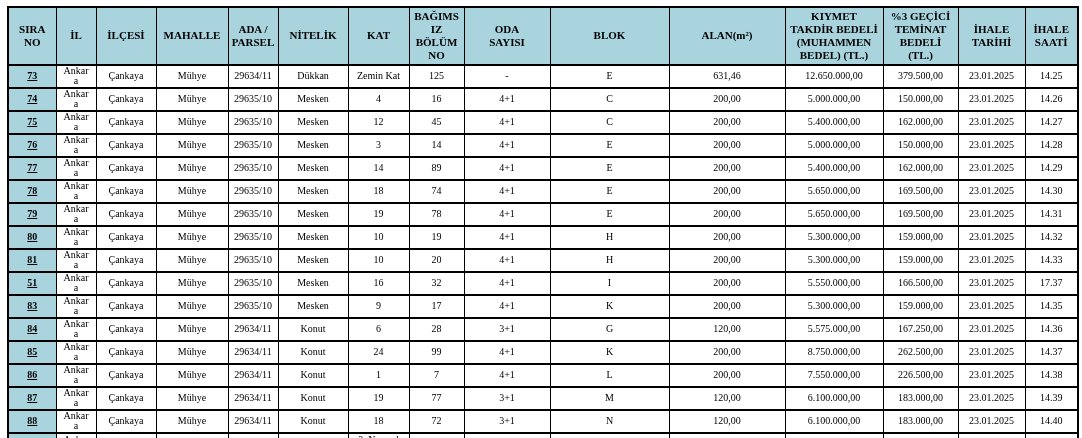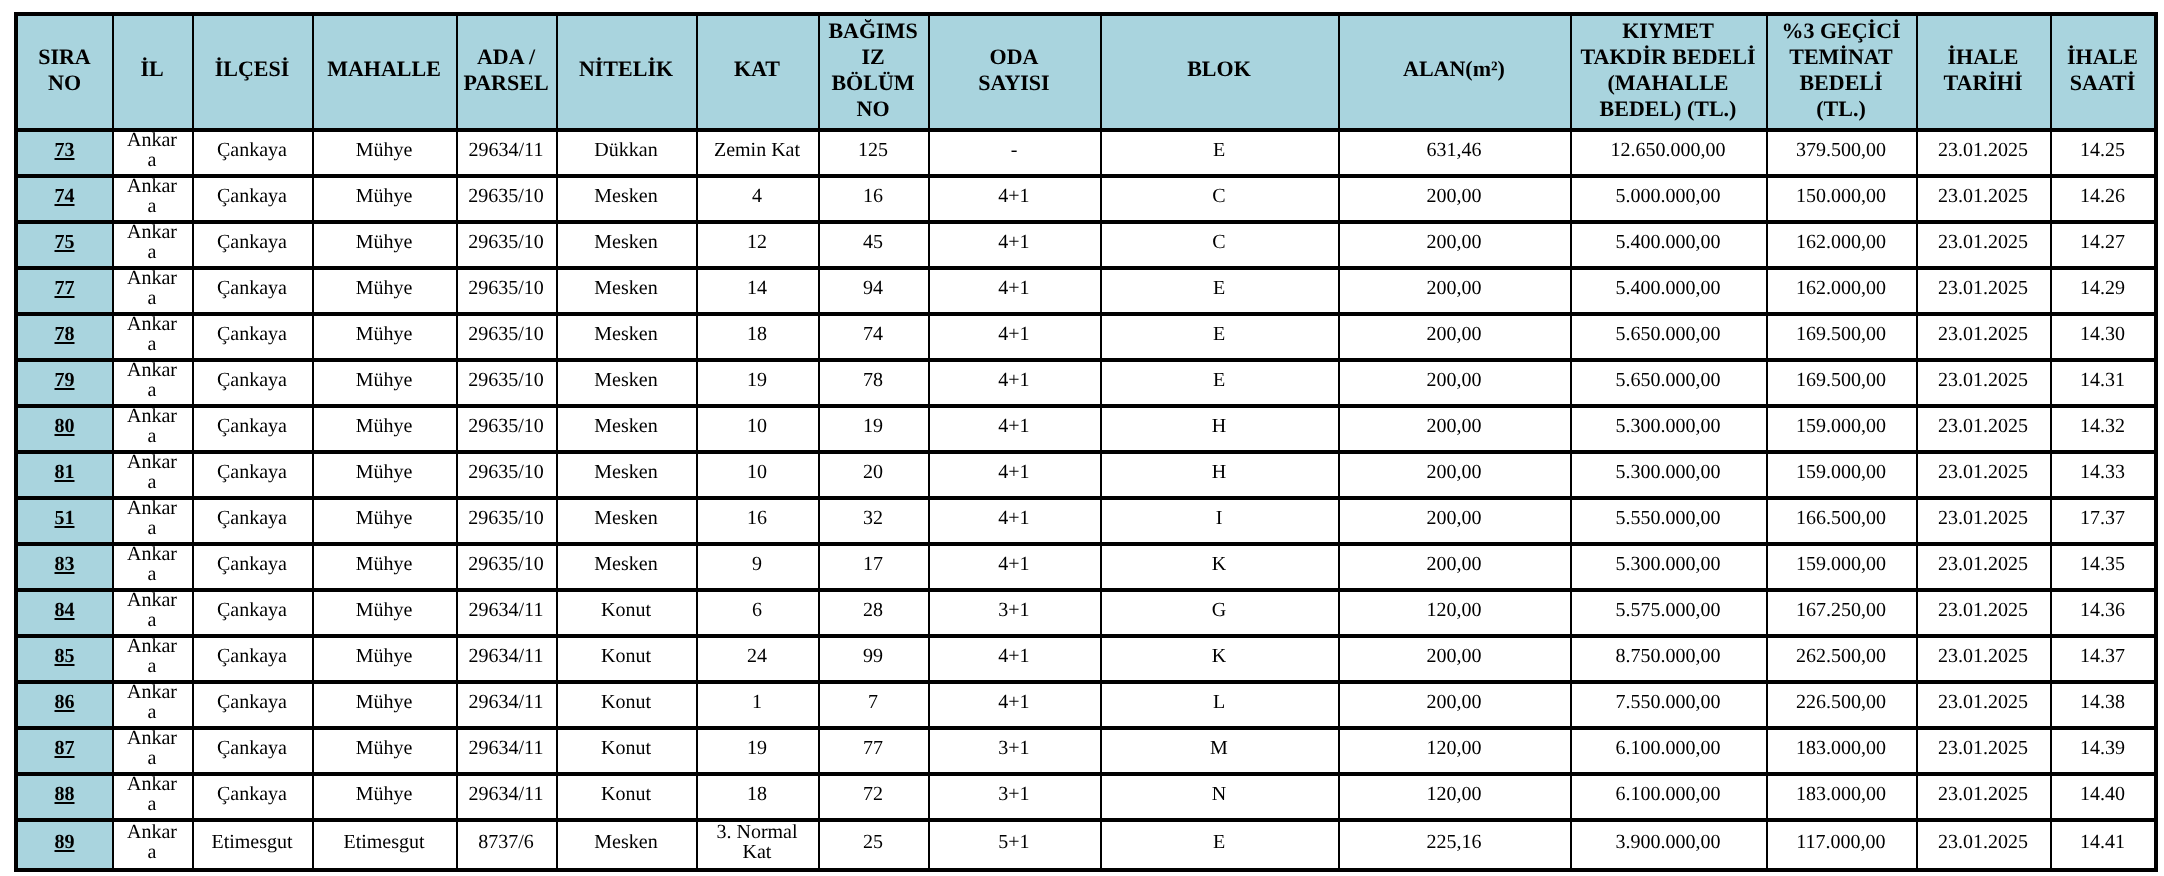--- a/index.html
+++ b/index.html
@@ -86,21 +86,21 @@
           <th class="c-il">İL</th>
           <th class="c-ilcesi">İLÇESİ</th>
           <th class="c-mahalle">MAHALLE</th>
           <th class="c-ada_parsel">ADA / PARSEL</th>
           <th class="c-nitelik">NİTELİK</th>
           <th class="c-kat">KAT</th>
           <th class="c-bagimsiz_bolum_no">BAĞIMSIZ BÖLÜM NO</th>
           <th class="c-oda_sayisi">ODA SAYISI</th>
           <th class="c-blok">BLOK</th>
           <th class="c-alan_m2">ALAN(m²)</th>
-          <th class="c-kiymet_takdir_bedeli">KIYMET TAKDİR BEDELİ (MAHALLE BEDEL) (TL.)</th>
+          <th class="c-kiymet_takdir_bedeli">KIYMET TAKDİR BEDELİ (MUHAMMEN BEDEL) (TL.)</th>
           <th class="c-gecici_teminat_bedeli">%3 GEÇİCİ TEMİNAT BEDELİ (TL.)</th>
           <th class="c-ihale_tarihi">İHALE TARİHİ</th>
           <th class="c-ihale_saati">İHALE SAATİ</th>
         </tr>
     </thead>
     <tbody>
         <tr>
           <td class="c-sira_no">73</td>
           <td class="c-il">Ankara</td>
           <td class="c-ilcesi">Çankaya</td>
@@ -145,28 +145,45 @@
           <td class="c-bagimsiz_bolum_no">45</td>
           <td class="c-oda_sayisi">4+1</td>
           <td class="c-blok">C</td>
           <td class="c-alan_m2">200,00</td>
           <td class="c-kiymet_takdir_bedeli">5.400.000,00</td>
           <td class="c-gecici_teminat_bedeli">162.000,00</td>
           <td class="c-ihale_tarihi">23.01.2025</td>
           <td class="c-ihale_saati">14.27</td>
         </tr>
         <tr>
+          <td class="c-sira_no">76</td>
+          <td class="c-il">Ankara</td>
+          <td class="c-ilcesi">Çankaya</td>
+          <td class="c-mahalle">Mühye</td>
+          <td class="c-ada_parsel">29635/10</td>
+          <td class="c-nitelik">Mesken</td>
+          <td class="c-kat">3</td>
+          <td class="c-bagimsiz_bolum_no">14</td>
+          <td class="c-oda_sayisi">4+1</td>
+          <td class="c-blok">E</td>
+          <td class="c-alan_m2">200,00</td>
+          <td class="c-kiymet_takdir_bedeli">5.000.000,00</td>
+          <td class="c-gecici_teminat_bedeli">150.000,00</td>
+          <td class="c-ihale_tarihi">23.01.2025</td>
+          <td class="c-ihale_saati">14.28</td>
+        </tr>
+        <tr>
           <td class="c-sira_no">77</td>
           <td class="c-il">Ankara</td>
           <td class="c-ilcesi">Çankaya</td>
           <td class="c-mahalle">Mühye</td>
           <td class="c-ada_parsel">29635/10</td>
           <td class="c-nitelik">Mesken</td>
           <td class="c-kat">14</td>
-          <td class="c-bagimsiz_bolum_no">94</td>
+          <td class="c-bagimsiz_bolum_no">89</td>
           <td class="c-oda_sayisi">4+1</td>
           <td class="c-blok">E</td>
           <td class="c-alan_m2">200,00</td>
           <td class="c-kiymet_takdir_bedeli">5.400.000,00</td>
           <td class="c-gecici_teminat_bedeli">162.000,00</td>
           <td class="c-ihale_tarihi">23.01.2025</td>
           <td class="c-ihale_saati">14.29</td>
         </tr>
         <tr>
           <td class="c-sira_no">78</td>

